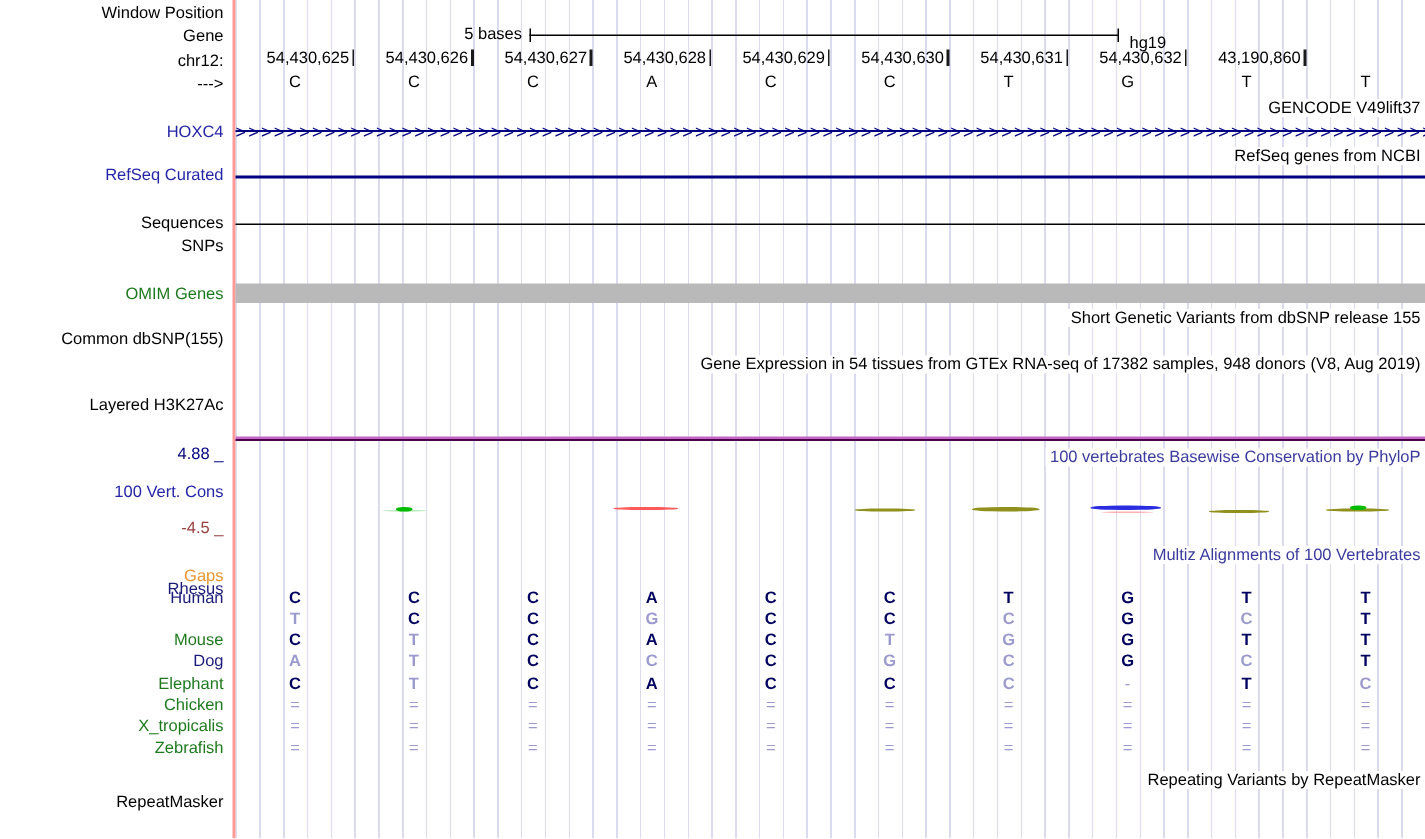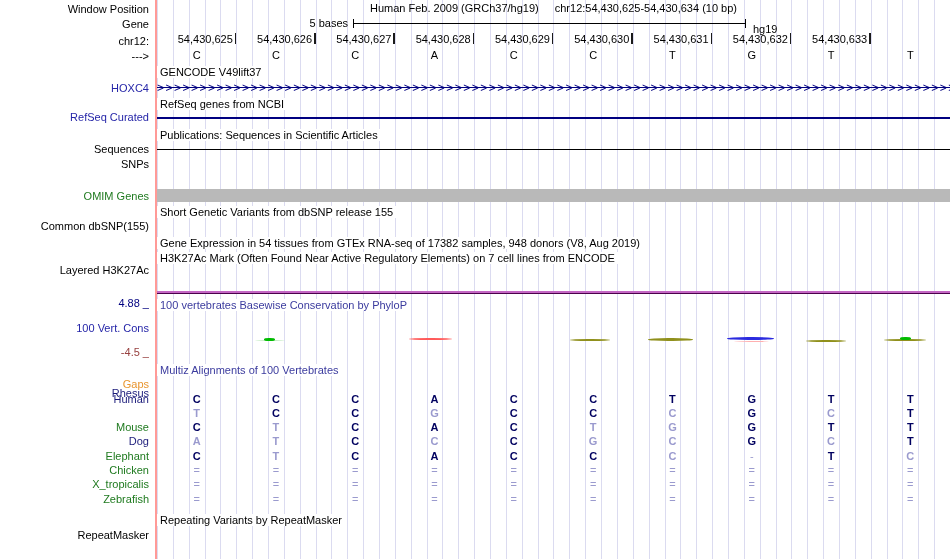--- a/index.html
+++ b/index.html
@@ -9,21 +9,21 @@
   #gridlines{position:absolute;left:157px;top:0;width:792px;height:559px;z-index:0;
     background:repeating-linear-gradient(to right,#dbdbf0 0 1px,transparent 1px 15.86px);}
   #left-guide{position:absolute;left:155px;top:0;width:2px;height:559px;background:#ff9a97;z-index:1;}
   
   .lbl{position:absolute;right:798px;white-space:nowrap;z-index:3;text-align:right;}
   .lbl-wrap{position:absolute;left:0;top:0;width:152px;height:559px;z-index:3;}
   .lbl-wrap .lbl{right:3px;}
   .blue{color:#2525a8;} .green{color:#1f7a1f;text-align:right;} .navy{color:#000080;} .maroon{color:#97403f;}
   .orange{color:#e8952f;}
   
-  .ctitle{position:absolute;left:157px;width:793px;text-align:left;z-index:3;white-space:nowrap;}
+  .ctitle{position:absolute;left:157px;width:793px;text-align:right;z-index:3;white-space:nowrap;}
   .ctitle span{background:#fff;padding:0 3px;}
   
   #hdr-line{position:absolute;left:157px;top:2px;width:793px;text-align:center;z-index:3;white-space:nowrap;}
   #hdr-line .sep{display:inline-block;width:16px;}
   #scale-text{position:absolute;left:260px;top:17px;width:88px;text-align:right;z-index:3;}
   #scale-line{position:absolute;left:353px;top:23px;width:393px;height:1px;background:#000;z-index:3;}
   .scale-tick{position:absolute;top:19px;width:1px;height:9px;background:#000;z-index:3;}
   #genome-tag{position:absolute;left:753px;top:23px;z-index:3;}
   
   #ruler-row{position:absolute;left:157px;top:33px;width:793px;height:13px;display:flex;z-index:3;}
@@ -49,23 +49,20 @@
   .al-cell.eq{font-weight:normal;}
   .title-blue{color:#3b3b9e;} .title-green{color:#006400;}
 </style>
 </head>
 <body>
 
 <div id="screen">
   <div id="gridlines"></div>
   <div id="left-guide"></div>
 
-  <div id="hdr-line">
-    <span>Human Feb. 2009 (GRCh37/hg19)</span><span class="sep"></span><span>chr12:54,430,625-54,430,634 (10 bp)</span>
-  </div>
   <div id="scale-text">5 bases</div>
   <div id="scale-line"></div>
   <div class="scale-tick" style="left:353px;"></div>
   <div class="scale-tick" style="left:745px;"></div>
   <div id="genome-tag">hg19</div>
 
   <div id="ruler-row">
       <div class="pos-cell">
         <span class="num">54,430,625</span>
         <div class="tick"></div>
@@ -92,21 +89,21 @@
       </div>
       <div class="pos-cell">
         <span class="num">54,430,631</span>
         <div class="tick"></div>
       </div>
       <div class="pos-cell">
         <span class="num">54,430,632</span>
         <div class="tick"></div>
       </div>
       <div class="pos-cell">
-        <span class="num">54,430,633</span>
+        <span class="num">43,190,860</span>
         <div class="tick"></div>
       </div>
     </div>
   <div id="bases-row">
       <div class="base-cell">C</div>
       <div class="base-cell">C</div>
       <div class="base-cell">C</div>
       <div class="base-cell">A</div>
       <div class="base-cell">C</div>
       <div class="base-cell">C</div>
@@ -138,24 +135,22 @@
       <div class="lbl" style="top: 421.16px; color: rgb(31, 122, 31);">Mouse</div>
       <div class="lbl" style="top: 435.49px; color: rgb(27, 27, 122);">Dog</div>
       <div class="lbl" style="top: 449.82px; color: rgb(31, 122, 31);">Elephant</div>
       <div class="lbl" style="top: 464.15px; color: rgb(31, 122, 31);">Chicken</div>
       <div class="lbl" style="top: 478.48px; color: rgb(31, 122, 31);">X_tropicalis</div>
       <div class="lbl" style="top: 492.81px; color: rgb(31, 122, 31);">Zebrafish</div>
     </div>
 
   <div class="ctitle" style="top:66px"><span>GENCODE V49lift37</span></div>
   <div class="ctitle" style="top:98px"><span>RefSeq genes from NCBI</span></div>
-  <div class="ctitle" style="top:129px"><span>Publications: Sequences in Scientific Articles</span></div>
   <div class="ctitle" style="top:206px"><span>Short Genetic Variants from dbSNP release 155</span></div>
   <div class="ctitle" style="top:237px"><span>Gene Expression in 54 tissues from GTEx RNA-seq of 17382 samples, 948 donors (V8, Aug 2019)</span></div>
-  <div class="ctitle" style="top:252px"><span>H3K27Ac Mark (Often Found Near Active Regulatory Elements) on 7 cell lines from ENCODE</span></div>
   <div class="ctitle title-blue" style="top:299px"><span>100 vertebrates Basewise Conservation by PhyloP</span></div>
   <div class="ctitle title-blue" style="top:364px"><span>Multiz Alignments of 100 Vertebrates</span></div>
   <div class="ctitle" style="top:514px"><span>Repeating Variants by RepeatMasker</span></div>
 
   <div id="hoxc4-arrows">&gt;&gt;&gt;&gt;&gt;&gt;&gt;&gt;&gt;&gt;&gt;&gt;&gt;&gt;&gt;&gt;&gt;&gt;&gt;&gt;&gt;&gt;&gt;&gt;&gt;&gt;&gt;&gt;&gt;&gt;&gt;&gt;&gt;&gt;&gt;&gt;&gt;&gt;&gt;&gt;&gt;&gt;&gt;&gt;&gt;&gt;&gt;&gt;&gt;&gt;&gt;&gt;&gt;&gt;&gt;&gt;&gt;&gt;&gt;&gt;&gt;&gt;&gt;&gt;&gt;&gt;&gt;&gt;&gt;&gt;&gt;&gt;&gt;&gt;&gt;&gt;&gt;&gt;&gt;&gt;&gt;&gt;&gt;&gt;&gt;&gt;&gt;&gt;&gt;&gt;&gt;&gt;&gt;&gt;&gt;&gt;&gt;&gt;&gt;&gt;&gt;&gt;&gt;&gt;&gt;&gt;&gt;&gt;&gt;&gt;</div>
   <div id="refseq-line"></div>
   <div id="sequences-line"></div>
   <div id="omim-bar"></div>
   <div id="h3k-line"></div>
   <div id="cons-layer">

